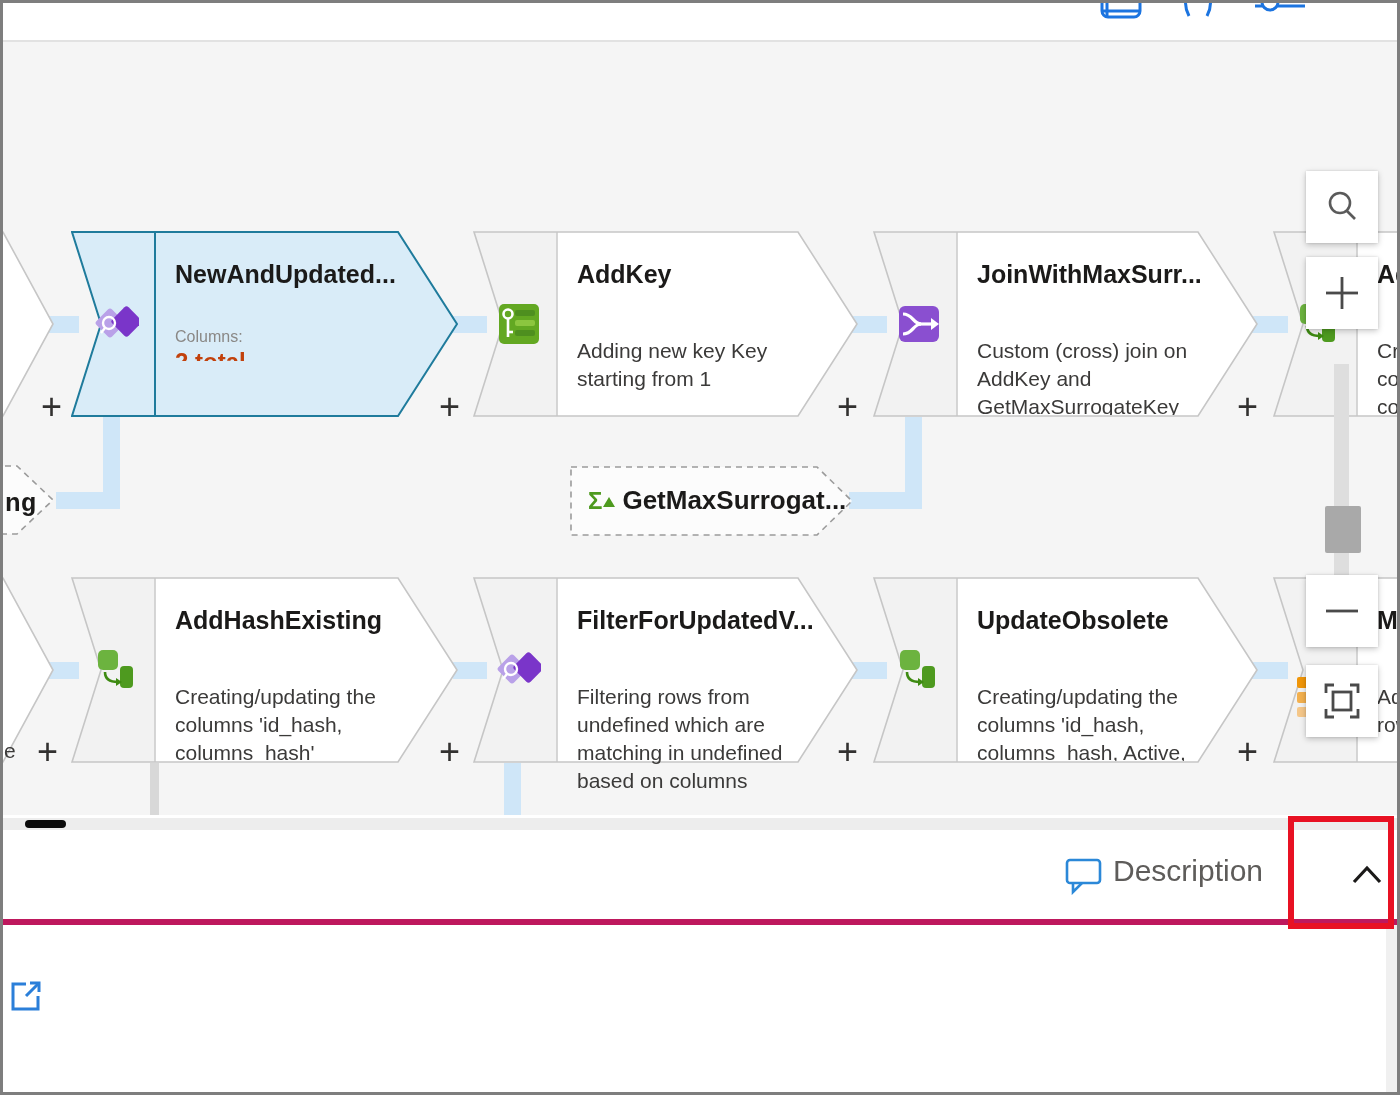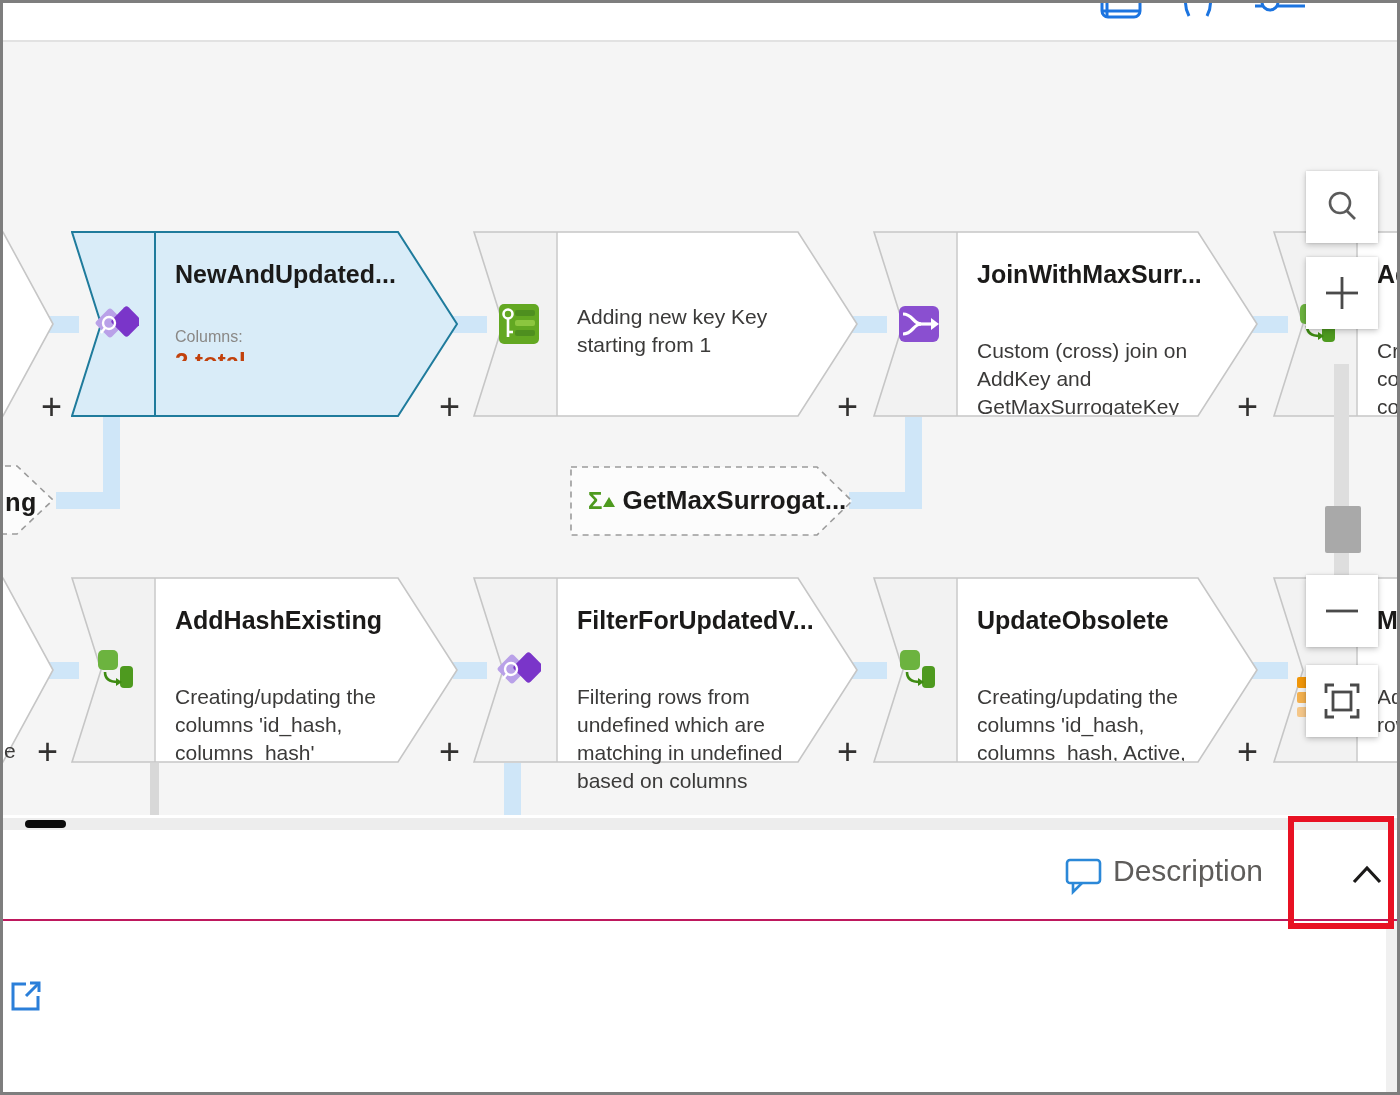--- a/index.html
+++ b/index.html
@@ -43,21 +43,21 @@
   
   .zbtn{position:absolute;width:72px;height:72px;background:#fff;z-index:30;
         box-shadow:0 0 2px rgba(0,0,0,.12),0 2px 6px rgba(0,0,0,.22);
         display:flex;align-items:center;justify-content:center;cursor:pointer;}
   .ztrack{position:absolute;left:1331px;top:322px;width:15px;height:254px;background:#dedede;z-index:28;}
   .zthumb{position:absolute;left:1322px;top:464px;width:36px;height:47px;background:#a9a9a9;border-radius:2px;z-index:29;}
 
   
   .hscroll{position:absolute;left:0;right:0;top:815px;height:12px;background:#ededed;z-index:20;}
   .hthumb{position:absolute;left:22px;top:817px;width:41px;height:8px;background:#0b0b0b;border-radius:4px;z-index:21;}
-  .descbar{position:absolute;left:0;right:0;top:827px;height:89px;background:#fff;border-bottom:2px solid #be185d;z-index:22;}
+  .descbar{position:absolute;left:0;right:0;top:827px;height:89px;background:#fff;border-bottom:6px solid #be185d;z-index:22;}
   .desc-label{position:absolute;left:1110px;top:24px;font-size:30px;color:#5e5c5a;}
   .collapse-btn{position:absolute;left:1338px;top:18px;width:52px;height:52px;display:flex;align-items:center;justify-content:center;cursor:pointer;background:transparent;border:none;}
   .lower{position:absolute;left:0;right:0;top:917px;bottom:0;background:#fff;z-index:20;}
   .vscroll{position:absolute;right:0;top:0;bottom:0;width:11px;background:#f0f0f0;}
   .redbox{position:absolute;left:1285px;top:813px;width:106px;height:113px;border:6px solid #e81123;box-sizing:border-box;z-index:60;pointer-events:none;}
 </style>
 </head>
 <body>
 
 <div id="screen">
@@ -136,20 +136,21 @@
       <svg class="node-icon" viewBox="0 0 44 44">
         <rect x="2" y="2" width="40" height="40" rx="5" fill="#63a822"></rect>
         <rect x="18" y="8" width="20" height="6" rx="2" fill="#4e8f1f"></rect>
         <rect x="18" y="18" width="20" height="6" rx="2" fill="#8cc63f"></rect>
         <rect x="18" y="28" width="20" height="6" rx="2" fill="#4e8f1f"></rect>
         <circle cx="11" cy="12" r="4.5" fill="none" stroke="#fff" stroke-width="2.6"></circle>
         <line x1="11" y1="16" x2="11" y2="35" stroke="#fff" stroke-width="2.6"></line>
         <line x1="11" y1="30" x2="16" y2="30" stroke="#fff" stroke-width="2.6"></line>
       </svg>
       <div class="node-body">
+        <div class="node-title">AddKey</div>
         <div class="node-desc">Adding new key Key starting from 1</div>
       </div>
     </div>
 
     <div class="flow-node" style="left:870px;top:189px;width:386px;height:186px;">
       <svg class="shape" width="386" height="186" viewBox="0 0 386 186">
         <polygon class="shape-fill" points="1,1 325,1 384,93 325,185 1,185 30,93"></polygon>
         <polygon class="icon-sec" points="1,1 84,1 84,185 1,185 30,93"></polygon>
         <line class="divider" x1="84" y1="1" x2="84" y2="185"></line>
         <polygon class="shape-stroke" points="1,1 325,1 384,93 325,185 1,185 30,93"></polygon>

